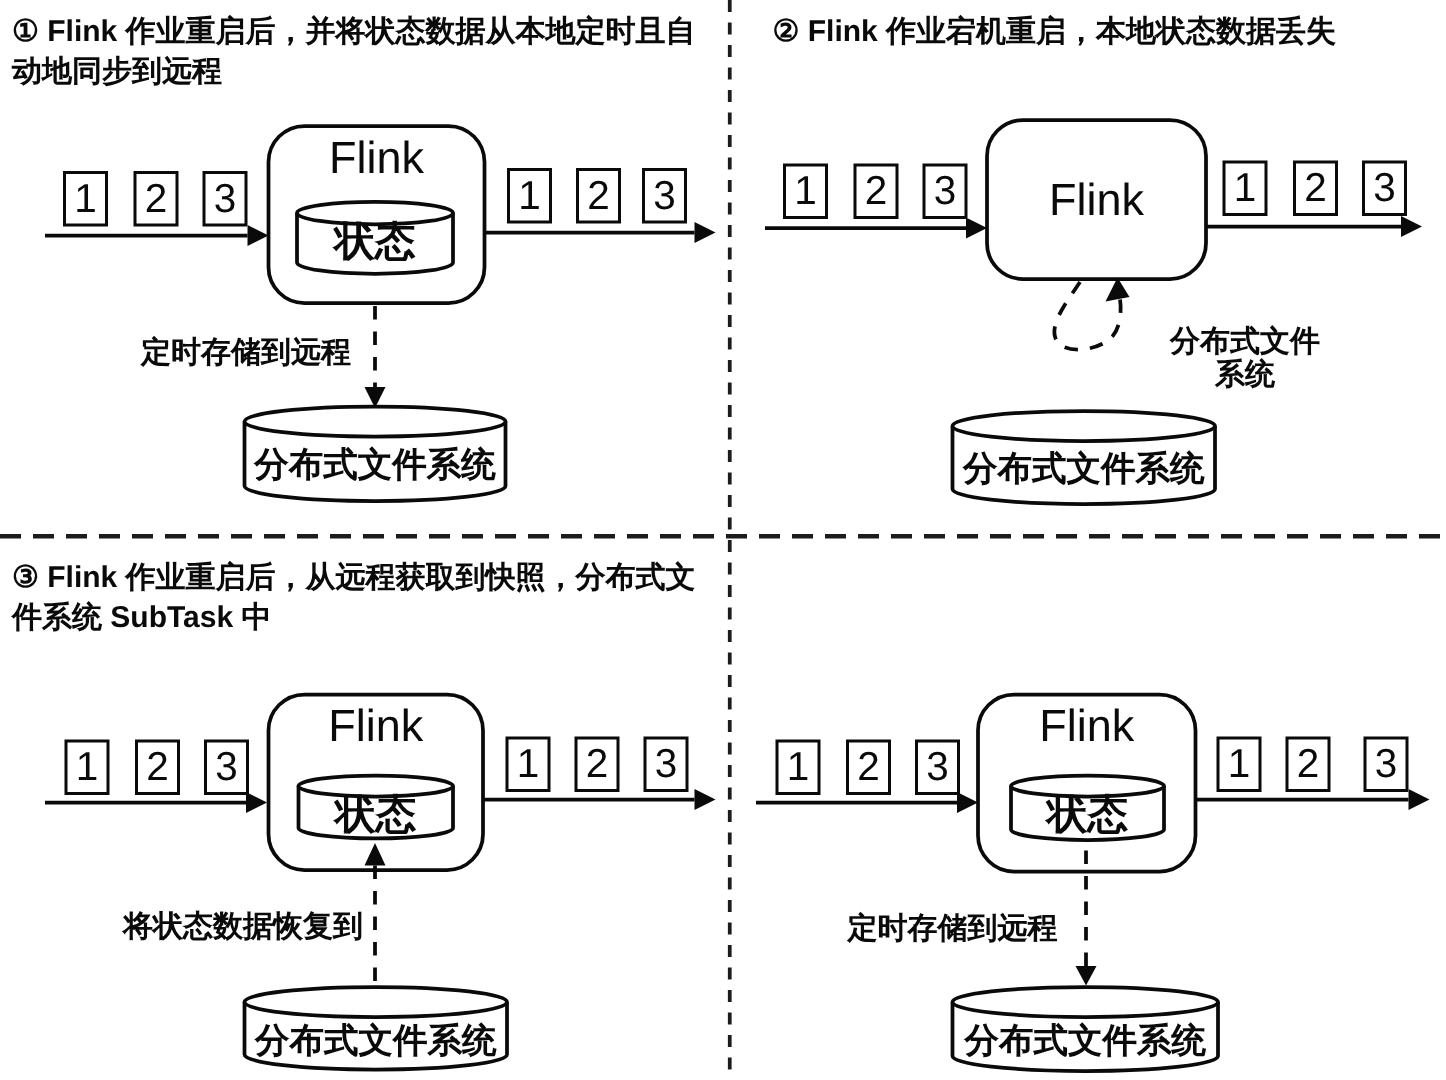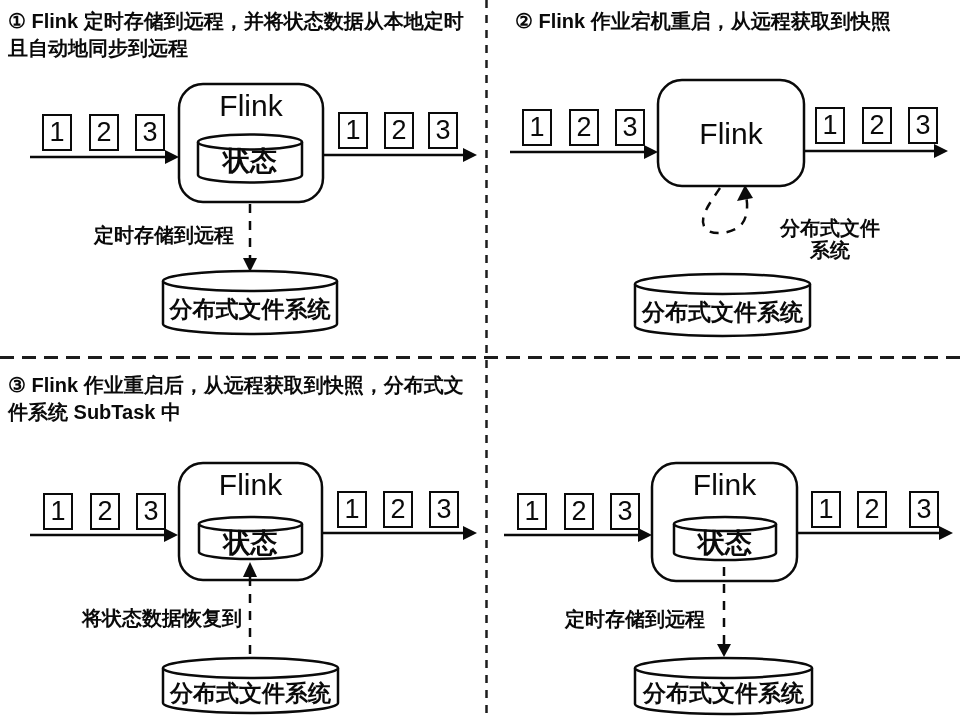--- a/index.html
+++ b/index.html
@@ -29,21 +29,21 @@
   .wire-dashed{stroke:#0a0a0a;stroke-width:2.5;fill:none;stroke-dasharray:9 8;}
   .head{fill:#0a0a0a;stroke:none;}
   .divider{stroke:#1c1c1c;fill:none;}
 </style>
 </head>
 <body>
 
 <div class="canvas">
 
   <section class="quad" style="left:0;top:0">
-    <div class="q-title" style="left:8px;top:8px;width:468px">① Flink 定时存储到远程，并将状态数据从本地定时且自动地同步到远程</div>
+    <div class="q-title" style="left:8px;top:8px;width:468px">① Flink 作业重启后，并将状态数据从本地定时且自动地同步到远程</div>
     <svg class="scene" viewBox="0 0 482 360">
       <line class="wire" x1="30" y1="157" x2="165" y2="157"></line>
       <polygon class="head" points="165,150 179,157 165,164"></polygon>
       <line class="wire" x1="323" y1="155" x2="463" y2="155"></line>
       <polygon class="head" points="463,148 477,155 463,162"></polygon>
       <rect class="shape" x="179" y="84" width="144" height="118" rx="24"></rect>
       <path class="shape" d="M198,142 v33 a52,7.5 0 0 0 104,0 v-33"></path>
       <ellipse class="shape" cx="250" cy="142" rx="52" ry="7.5"></ellipse>
       <line class="wire-dashed" x1="250" y1="204" x2="250" y2="258"></line>
       <polygon class="head" points="243,258 257,258 250,272"></polygon>
@@ -56,21 +56,21 @@
     <div class="num-box" style="left:338px;top:112px">1</div>
     <div class="num-box" style="left:384px;top:112px">2</div>
     <div class="num-box" style="left:428px;top:112px">3</div>
     <div class="flink-label" style="left:179px;top:89px;width:144px">Flink</div>
     <div class="state-label" style="left:198px;top:147px;width:104px">状态</div>
     <div class="conn-label" style="left:76px;top:224px;width:176px">定时存储到远程</div>
     <div class="storage-label" style="left:163px;top:297px;width:174px">分布式文件系统</div>
   </section>
 
   <section class="quad" style="left:482px;top:0">
-    <div class="q-title oneline" style="left:33px;top:8px">② Flink 作业宕机重启，从远程获取到快照</div>
+    <div class="q-title oneline" style="left:33px;top:8px">② Flink 作业宕机重启，本地状态数据丢失</div>
     <svg class="scene" viewBox="0 0 482 360">
       <line class="wire" x1="28" y1="152" x2="162" y2="152"></line>
       <polygon class="head" points="162,145 176,152 162,159"></polygon>
       <line class="wire" x1="322" y1="151" x2="452" y2="151"></line>
       <polygon class="head" points="452,144 466,151 452,158"></polygon>
       <rect class="shape" x="176" y="80" width="146" height="106" rx="24"></rect>
       <path class="wire-dashed" d="M238,188 C228,203 216,218 223,228 C229,236 248,234 258,226 C266,219 266,204 264,196"></path>
       <polygon class="head" points="263,185 255,201 271,198"></polygon>
       <path class="shape" d="M153,284 v42 a87.5,10 0 0 0 175,0 v-42"></path>
       <ellipse class="shape" cx="240.5" cy="284" rx="87.5" ry="10"></ellipse>

